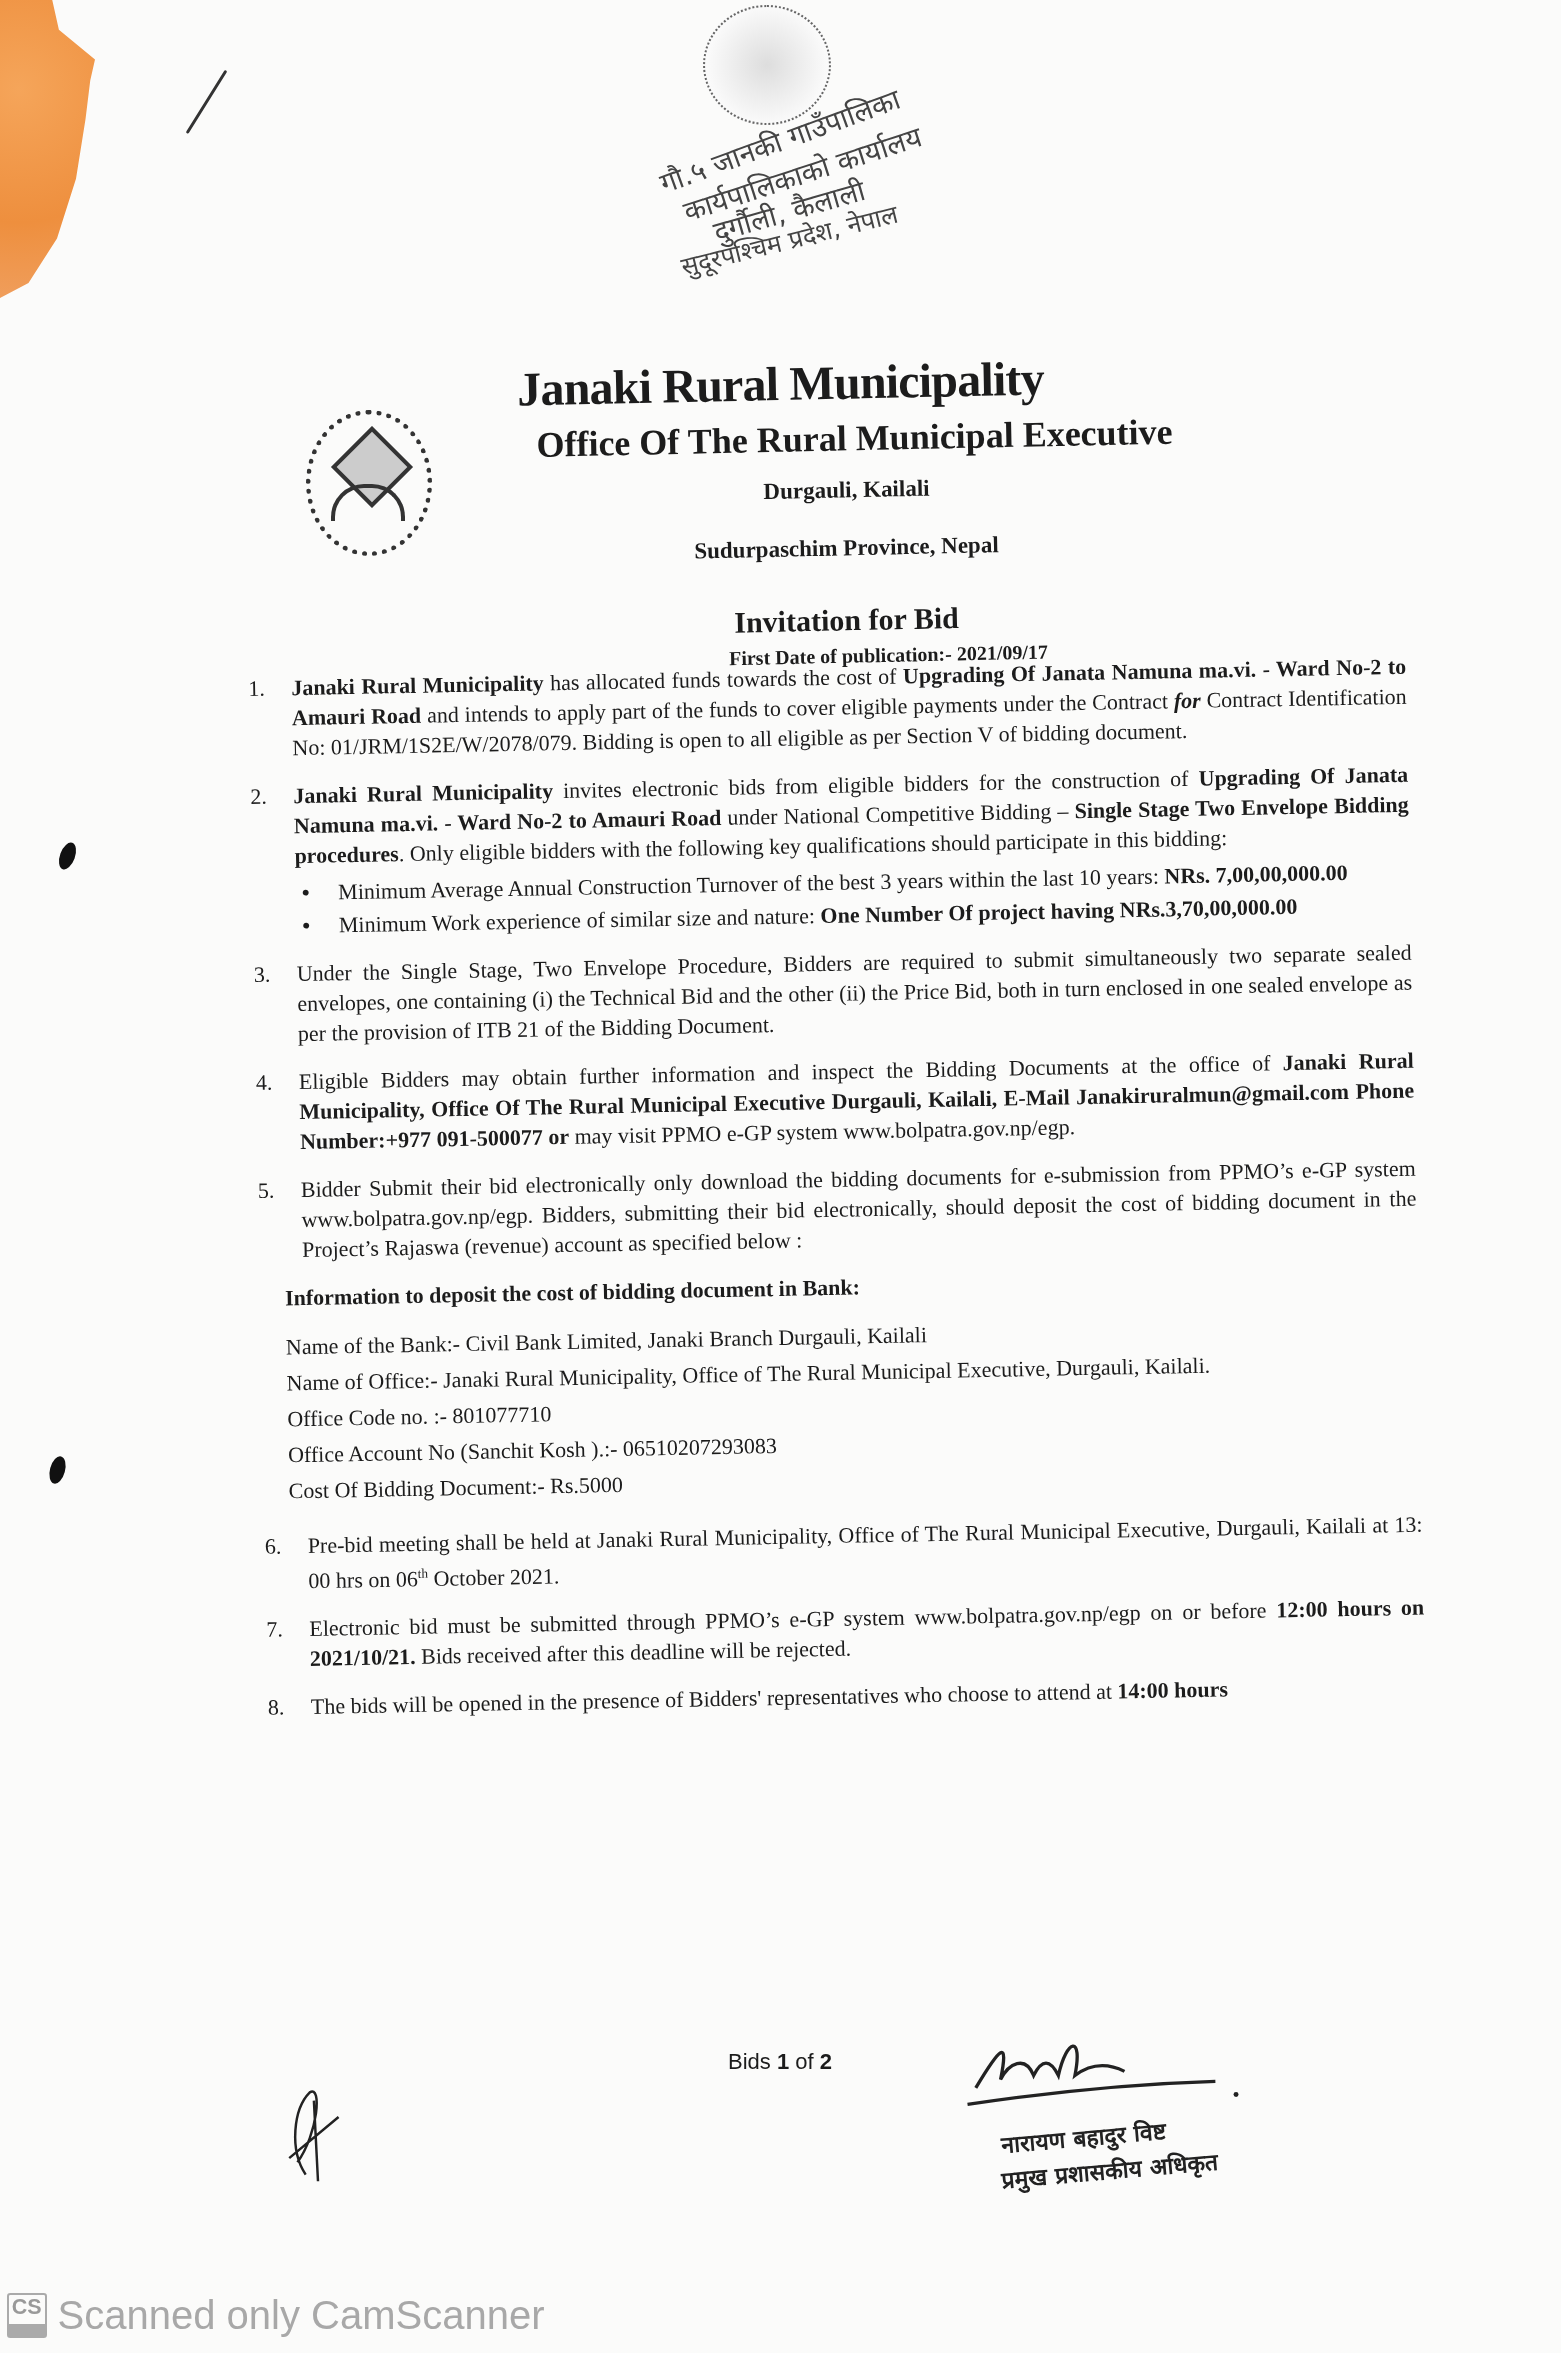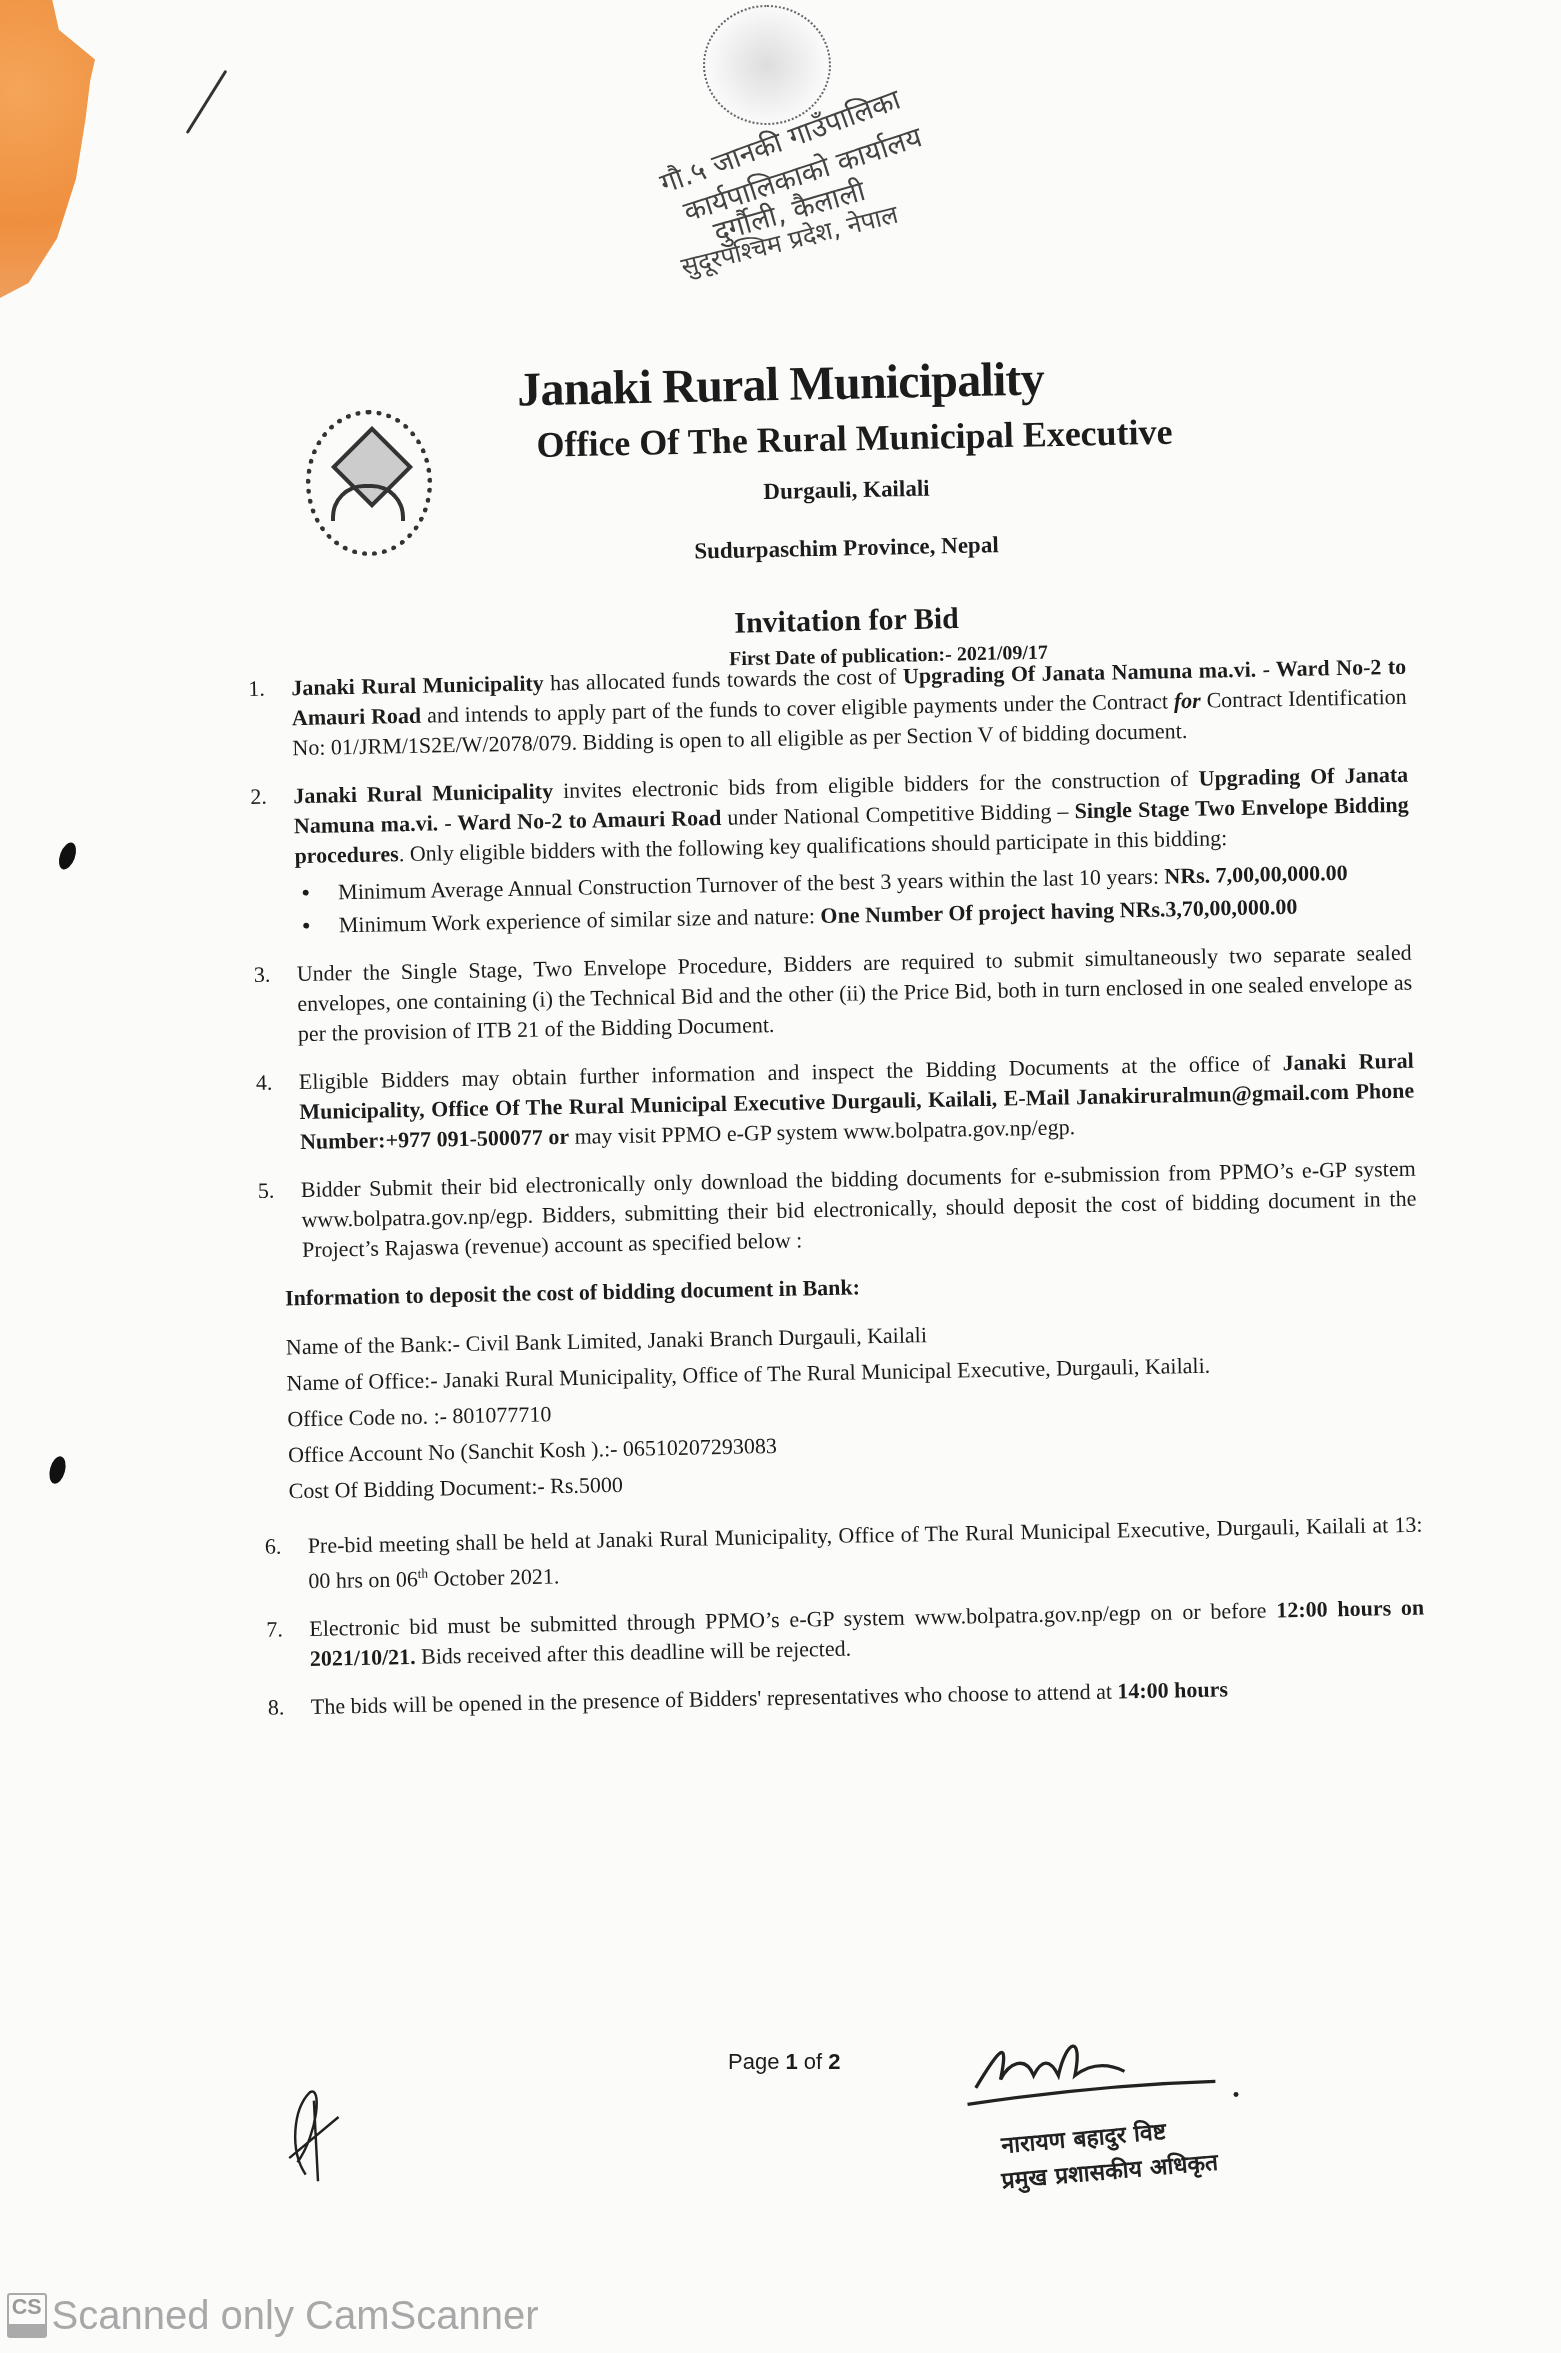--- a/index.html
+++ b/index.html
@@ -41,21 +41,21 @@
   .bullets li::before { content:"\2022"; position:absolute; left:6.6px; top:0; font-weight:bold; }
   .bank-title { font-weight:bold; margin: 8.3px 0 16.5px 25px; }
   .bank-row { margin-left:25px; line-height:36px; }
 
   .page-num { position:absolute; left:728px; top:2049px; font-family:"Liberation Sans",sans-serif; font-size:22px; }
   .page-num .b { font-weight:bold; }
   .sig-left { position:absolute; left:281px; top:2084px; width:74px; height:99px; }
   .sig-right { position:absolute; left:951px; top:2030px; width:347px; height:165px; }
   .sig-name { position:absolute; left:50px; top:91px; font-family:"DejaVu Sans",sans-serif; font-size:23px; font-weight:bold; color:#222; transform:rotate(-5deg); white-space:nowrap; }
   .sig-title { position:absolute; left:50px; top:124px; font-family:"DejaVu Sans",sans-serif; font-size:23px; font-weight:bold; color:#222; transform:rotate(-5deg); white-space:nowrap; }
-  .watermark { position:absolute; left:6.6px; top:2293px; font-family:"Liberation Sans",sans-serif; font-size:40px; color:#a8a8a8; display:flex; align-items:flex-end; gap:5px; }
+  .watermark { position:absolute; left:6.6px; top:2293px; font-family:"Liberation Sans",sans-serif; font-size:40px; color:#a8a8a8; display:flex; align-items:flex-end; gap:11px; }
   .cs-logo { width:36px; height:41px; border:2.5px solid #aaa; border-radius:3.3px; font-size:21.5px; font-weight:bold; color:#999; display:flex; align-items:flex-start; justify-content:center; line-height:25px; position:relative; }
   .cs-logo::after { content:""; position:absolute; left:0; right:0; bottom:0; height:11.6px; background:#aaa; }
   .blot { position:absolute; width:15px; height:28px; background:#111; border-radius:50%; }
 </style>
 </head>
 <body>
 
 <div class="orange-blob"></div>
 <div class="pen-mark"></div>
 <div class="blot" style="left:60px; top:842px; transform:rotate(20deg);"></div>
@@ -127,21 +127,21 @@
         <div><span>Electronic bid must be submitted through PPMO’s e-GP system www.bolpatra.gov.np/egp on or before </span><span class="b">12:00 hours on 2021/10/21.</span><span> Bids received after this deadline will be rejected.</span></div>
       </div>
       <div class="item">
         <span class="num">8.</span>
         <div><span>The bids will be opened in the presence of Bidders' representatives who choose to attend at </span><span class="b">14:00 hours</span></div>
       </div>
     </div>
 </div>
 
 <div class="page-num">
-  <span>Page </span><span class="b">1</span><span> of </span><span class="b">2</span>
+  <span>Bids </span><span class="b">1</span><span> of </span><span class="b">2</span>
 </div>
 
 <svg class="sig-left" viewBox="0 0 90 120">
   <path d="M30 110 C10 80 15 30 35 10 C50 0 45 60 20 95 M40 20 L45 118 M10 90 L70 40" stroke="#222" stroke-width="3" fill="none"></path>
 </svg>
 
 <div class="sig-right">
   <svg width="347" height="91" viewBox="0 0 420 110">
     <path d="M30 70 C60 20 70 10 60 60 C70 40 90 30 100 55 C110 35 120 35 130 55 C140 10 160 5 150 55 C170 40 190 40 210 50 M20 90 C120 75 220 65 320 62" stroke="#222" stroke-width="4" fill="none"></path>
     <circle cx="345" cy="78" r="3" fill="#222"></circle>

